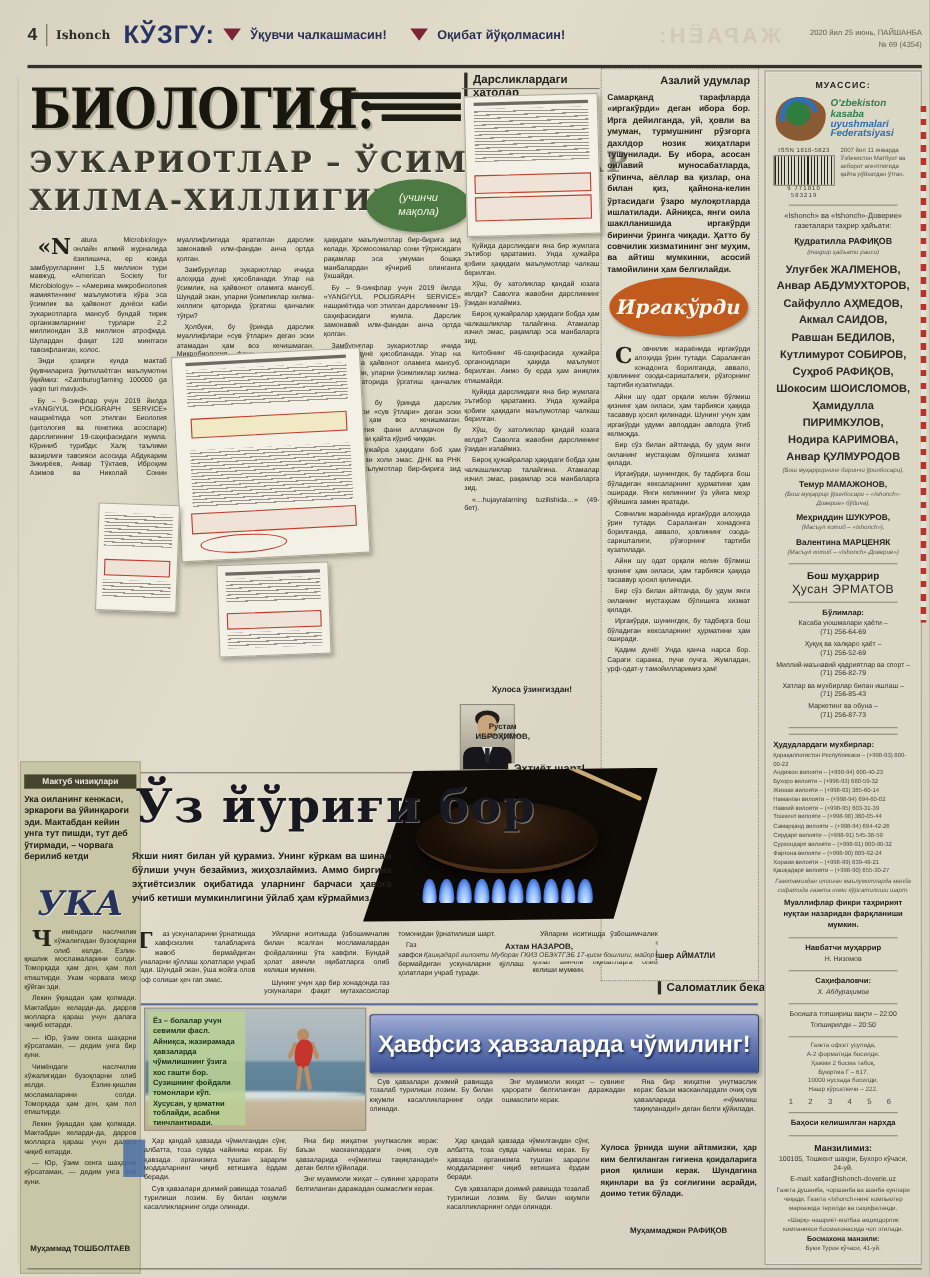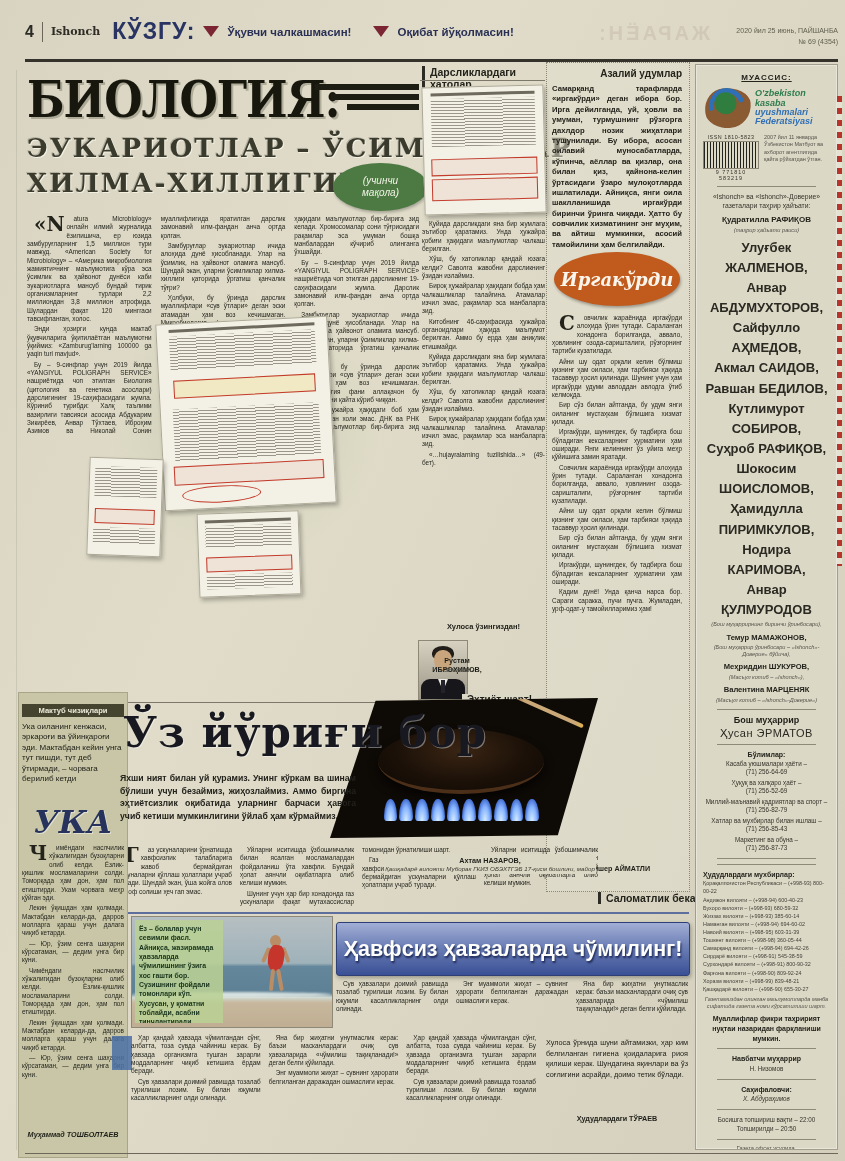--- a/index.html
+++ b/index.html
@@ -69,37 +69,37 @@
                 font-family:"DejaVu Serif",serif;font-size:18px;display:flex;align-items:center;justify-content:center;
                 box-shadow:1px 2px 3px rgba(0,0,0,.3);}
   .dropcap p:first-child::first-letter{float:left;font-size:3.1em;line-height:.85;font-weight:bold;
                 font-family:"DejaVu Serif",serif;margin:1px 2px 0 0;color:#23231c;}
   .sign{font-weight:bold;font-size:7.2px;text-align:center;color:#1f1f19;}
 
   
   .sidebar{background:#dcd8c6;border:1px solid #a39e8c;box-shadow:inset 0 0 0 1px rgba(255,255,255,.35);
            padding:8px 7px;box-sizing:border-box;font-size:6.3px;color:#35332a;text-align:center;overflow:hidden;}
   .sb-hr{border-top:1px solid #8f8a77;margin:5px 14px;}
-  .sb-cap{font-size:8px;font-weight:bold;letter-spacing:1px;color:#23231c;text-decoration:underline;}
+  .sb-cap{font-size:8px;font-weight:bold;letter-spacing:1px;color:#23231c;}
   .sb-logo{display:flex;align-items:center;gap:4px;margin:6px 2px;}
   .sb-map{width:46px;height:40px;background:#8a5a33;border-radius:45% 60% 50% 55%/55% 45% 60% 45%;position:relative;flex:none;transform:rotate(-6deg);}
   .sb-swirl-g{position:absolute;top:4px;left:10px;width:22px;height:22px;background:#2f7d3f;border-radius:50%;}
   .sb-swirl-b{position:absolute;top:0;left:4px;width:26px;height:26px;border:5px solid #2f6fb5;border-right-color:transparent;border-bottom-color:transparent;border-radius:50%;transform:rotate(35deg);}
   .sb-logo-text{font-size:9px;font-weight:bold;font-style:italic;text-align:left;line-height:1.05;color:#2f7d4f;}
   .sb-logo-text .blue{color:#2f6fb5;}
   .sb-barrow{display:flex;gap:5px;align-items:flex-start;margin:4px 0;}
   .barcode{width:56px;flex:none;}
   .barcode .bars{height:26px;background:repeating-linear-gradient(90deg,#24241e 0 1px,transparent 1px 3px,#24241e 3px 4px,transparent 4px 6px);border:1px solid #8a8574;}
   .barcode .num{font-size:5.4px;letter-spacing:1px;}
   .issn{font-size:5.4px;letter-spacing:.5px;margin-bottom:1px;}
   .sb-reg{font-size:5.5px;color:#55524a;text-align:left;line-height:1.35;}
   .sb-intro{font-size:6.8px;line-height:1.35;}
   .sb-name{font-size:8px;font-weight:bold;color:#23231c;line-height:1.5;}
   .sb-note{font-size:5.6px;font-style:italic;color:#55524a;line-height:1.3;margin:1px 0 3px;}
-  .sb-member{font-size:13px;font-weight:bold;line-height:1.55;color:#2a2922;}
+  .sb-member{font-size:10px;font-weight:bold;line-height:1.55;color:#2a2922;}
   .sb-ed-label{font-size:9px;font-weight:bold;color:#1f1f19;}
   .sb-ed-name{font-size:11px;color:#2a2922;letter-spacing:.5px;margin-top:2px;}
   .sb-dept{margin-bottom:2px;line-height:1.35;}
   .sb-promo{font-size:7.3px;font-weight:bold;line-height:1.4;color:#23231c;}
   .sb-reg-list{text-align:left;font-size:5.4px;line-height:1.5;color:#44423a;}
   .sb-small-i{font-size:5.6px;font-style:italic;line-height:1.35;color:#55524a;}
   .sb-bold{font-size:7px;font-weight:bold;line-height:1.4;color:#23231c;}
   .sb-line{line-height:1.5;}
   .sb-digits{letter-spacing:6px;font-size:7px;color:#44423a;}
   .sb-tiny{font-size:5.7px;line-height:1.4;color:#4a483f;}
@@ -115,37 +115,37 @@
        border-bottom:4px solid #4c2f18;box-shadow:0 6px 10px rgba(0,0,0,.6);}
   .flames{position:absolute;left:20%;bottom:12%;width:58%;height:16%;display:flex;gap:2px;}
   .flame{flex:1;background:radial-gradient(ellipse at 50% 100%,#d8ecff 0%,#86b4ff 45%,#2d57c2 80%,rgba(45,87,194,0) 95%);
          border-radius:50% 50% 20% 20%/80% 80% 20% 20%;}
   .match{position:absolute;right:4%;top:6%;width:34%;height:4px;background:linear-gradient(90deg,#5a3a1c,#caa877 30%,#caa877 90%,#e0b24a);
          transform:rotate(24deg);border-radius:2px;}
 
   
   .uka-bg{background:#c8c6a6;box-shadow:inset 0 0 0 1px rgba(120,118,90,.4);}
   .uka-kick{background:#45452f;color:#ece9da;font-size:7.6px;font-weight:bold;text-align:center;line-height:13px;}
-  .uka-lead{font-size:8px;font-weight:normal;line-height:1.3;color:#21211a;}
+  .uka-lead{font-size:8px;font-weight:bold;line-height:1.3;color:#21211a;}
   .uka-title{font-family:"DejaVu Serif",serif;font-weight:bold;font-style:italic;font-size:31px;color:#27335c;text-align:center;
              text-shadow:1px 1px 0 rgba(255,255,255,.45);}
 
   
   .beach{border:1px solid #8d8877;overflow:hidden;position:relative;
          background:linear-gradient(180deg,#b6bfc2 0%,#9fb2ba 42%,#64879b 45%,#5d8094 70%,#cfd9d2 73%,#c7b79c 78%,#bfae92 100%);}
   .beach .foam{position:absolute;left:0;right:0;top:68%;height:5px;background:rgba(240,245,240,.8);border-radius:50%;filter:blur(1px);}
   .child .head{position:absolute;width:11px;height:12px;background:#b98d66;border-radius:50%;}
   .child .torso{position:absolute;width:16px;height:26px;background:#c6352c;border-radius:40% 40% 45% 45%;transform:rotate(8deg);}
   .child .leg{position:absolute;width:4px;height:22px;background:#b98d66;border-radius:2px;}
   .child .arm{position:absolute;width:4px;height:16px;background:#b98d66;border-radius:2px;}
   .photo-note{background:rgba(186,208,148,.88);color:#17321a;font-size:6.9px;font-weight:bold;line-height:1.35;padding:4px;box-sizing:border-box;}
   .swim-banner{background:linear-gradient(180deg,#a2aed5 0%,#6c7fb6 45%,#3a5095 100%);border:1px solid #2d3f74;border-radius:3px;
                color:#fdfdfa;font-size:21.5px;font-weight:bold;display:flex;align-items:center;justify-content:center;
                text-shadow:1px 2px 2px rgba(18,28,70,.85);box-shadow:1px 2px 4px rgba(0,0,0,.3);text-align:right;}
-  .concl{font-size:7.3px;font-weight:normal;line-height:1.45;color:#23221b;}
+  .concl{font-size:7.3px;font-weight:bold;line-height:1.45;color:#23221b;}
 
   .health-label{font-size:10.5px;font-weight:bold;color:#23231c;border-left:3px solid #2c2c24;padding-left:5px;}
   .redstrip{background:repeating-linear-gradient(180deg,#b8332b 0 6px,#e6e2d2 6px 12px);}
   .foldline{background:rgba(0,0,0,.08);}
   .bleed-blue{background:#4a6fa5;opacity:.85;}
   .rule-blue{background:#5e6f9e;}
   .rule-bot{background:#6b6759;}
 </style>
 </head>
 <body>
@@ -444,21 +444,21 @@
   <div class="abs uka-lead clip" style="left:22px;top:722px;width:102px;height:84px;">Ука оиланинг кенжаси, эркароғи ва ўйинқароғи эди. Мактабдан кейин унга тут пишди, тут деб ўтирмади, – чорвага берилиб кетди</div>
   <div class="abs uka-title" style="left:22px;top:804px;width:102px;">УКА</div>
   <div class="abs body-sm just clip dropcap" style="left:22px;top:844px;width:102px;height:282px;">
       <p>Чимёндаги наслчилик хўжалигидан бузоқларни олиб келди. Ёзлик-қишлик мосламаларини солди. Томорқада ҳам дон, ҳам пол етиштирди. Укам чорвага меҳр қўйган эди.</p>
       <p>Лекин ўқишдан ҳам қолмади. Мактабдан келарди-да, дарров молларга қараш учун далага чиқиб кетарди.</p>
       <p>— Юр, ўзим сенга шаҳарни кўрсатаман, — дедим унга бир куни.</p>
       <p>Чимёндаги наслчилик хўжалигидан бузоқларни олиб келди. Ёзлик-қишлик мосламаларини солди. Томорқада ҳам дон, ҳам пол етиштирди.</p>
       <p>Лекин ўқишдан ҳам қолмади. Мактабдан келарди-да, дарров молларга қараш учун далага чиқиб кетарди.</p>
       <p>— Юр, ўзим сенга шаҳарни кўрсатаман, — дедим унга бир куни.</p>
     </div>
-  <div class="abs sign" style="left:22px;top:1130px;width:102px;font-style:italic;">Муҳаммад ТОШБОЛТАЕВ</div>
+  <div class="abs sign" style="left:22px;top:1130px;width:102px;">Муҳаммад ТОШБОЛТАЕВ</div>
 
   <div class="abs bleed-blue" style="left:112px;top:1036px;width:20px;height:34px;"></div>
   <div class="abs beach" style="left:131px;top:916px;width:200px;height:110px;">
     <div class="foam"></div>
     <div class="child">
       <div class="head" style="left:138px;top:18px;"></div>
       <div class="arm" style="left:132px;top:30px;transform:rotate(24deg);"></div>
       <div class="arm" style="left:152px;top:30px;transform:rotate(-20deg);"></div>
       <div class="torso" style="left:136px;top:28px;"></div>
       <div class="leg" style="left:138px;top:52px;transform:rotate(6deg);"></div>
@@ -474,19 +474,19 @@
     </div>
   <div class="abs body-sm just c3s clip" style="left:131px;top:1034px;width:405px;height:118px;">
       <p>Ҳар қандай ҳавзада чўмилгандан сўнг, албатта, тоза сувда чайиниш керак. Бу ҳавзада организмга тушган зарарли моддаларнинг чиқиб кетишига ёрдам беради.</p>
       <p>Сув ҳавзалари доимий равишда тозалаб турилиши лозим. Бу билан юқумли касалликларнинг олди олинади.</p>
       <p>Яна бир жиҳатни унутмаслик керак: баъзи масканлардаги очиқ сув ҳавзаларида «чўмилиш тақиқланади!» деган белги қўйилади.</p>
       <p>Энг муаммоли жиҳат – сувнинг ҳарорати белгиланган даражадан ошмаслиги керак.</p>
       <p>Ҳар қандай ҳавзада чўмилгандан сўнг, албатта, тоза сувда чайиниш керак. Бу ҳавзада организмга тушган зарарли моддаларнинг чиқиб кетишига ёрдам беради.</p>
       <p>Сув ҳавзалари доимий равишда тозалаб турилиши лозим. Бу билан юқумли касалликларнинг олди олинади.</p>
     </div>
   <div class="abs concl just" style="left:546px;top:1038px;width:142px;">Хулоса ўрнида шуни айтамизки, ҳар ким белгиланган гигиена қоидаларига риоя қилиши керак. Шундагина яқинлари ва ўз соғлигини асрайди, доимо тетик бўлади.</div>
-  <div class="abs sign" style="left:546px;top:1114px;width:142px;">Ҳудудлардаги ТЎРАЕВ</div>
+  <div class="abs sign" style="left:546px;top:1114px;width:142px;">Муҳаммаджон РАФИҚОВ</div>
 
   <div class="abs rule-bot" style="left:25px;top:1153px;width:813px;height:1px;"></div>
   <div class="abs redstrip" style="left:837px;top:96px;width:5px;height:470px;"></div>
   <div class="abs foldline" style="left:16px;top:70px;width:1px;height:1080px;"></div>
 
 </div>
 
 </body></html>

